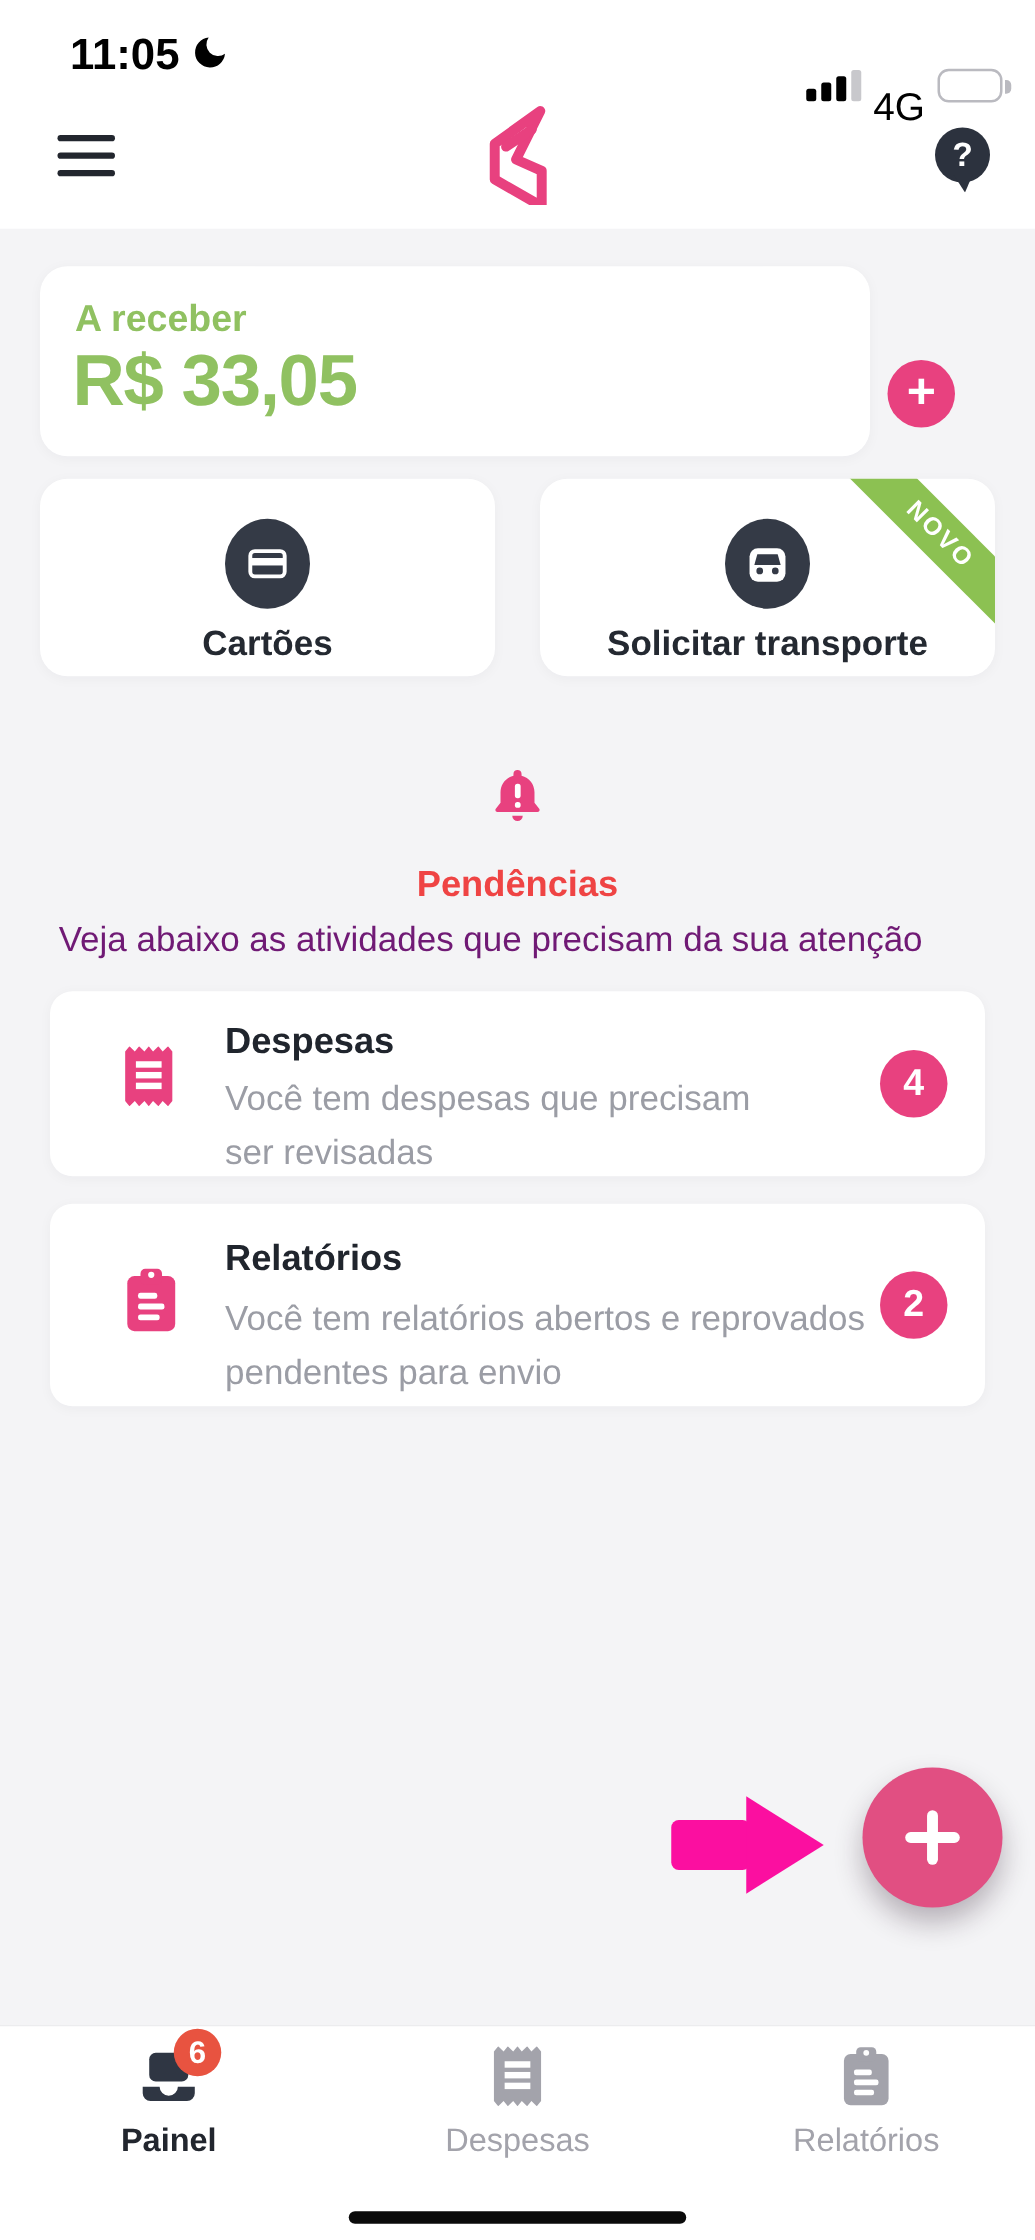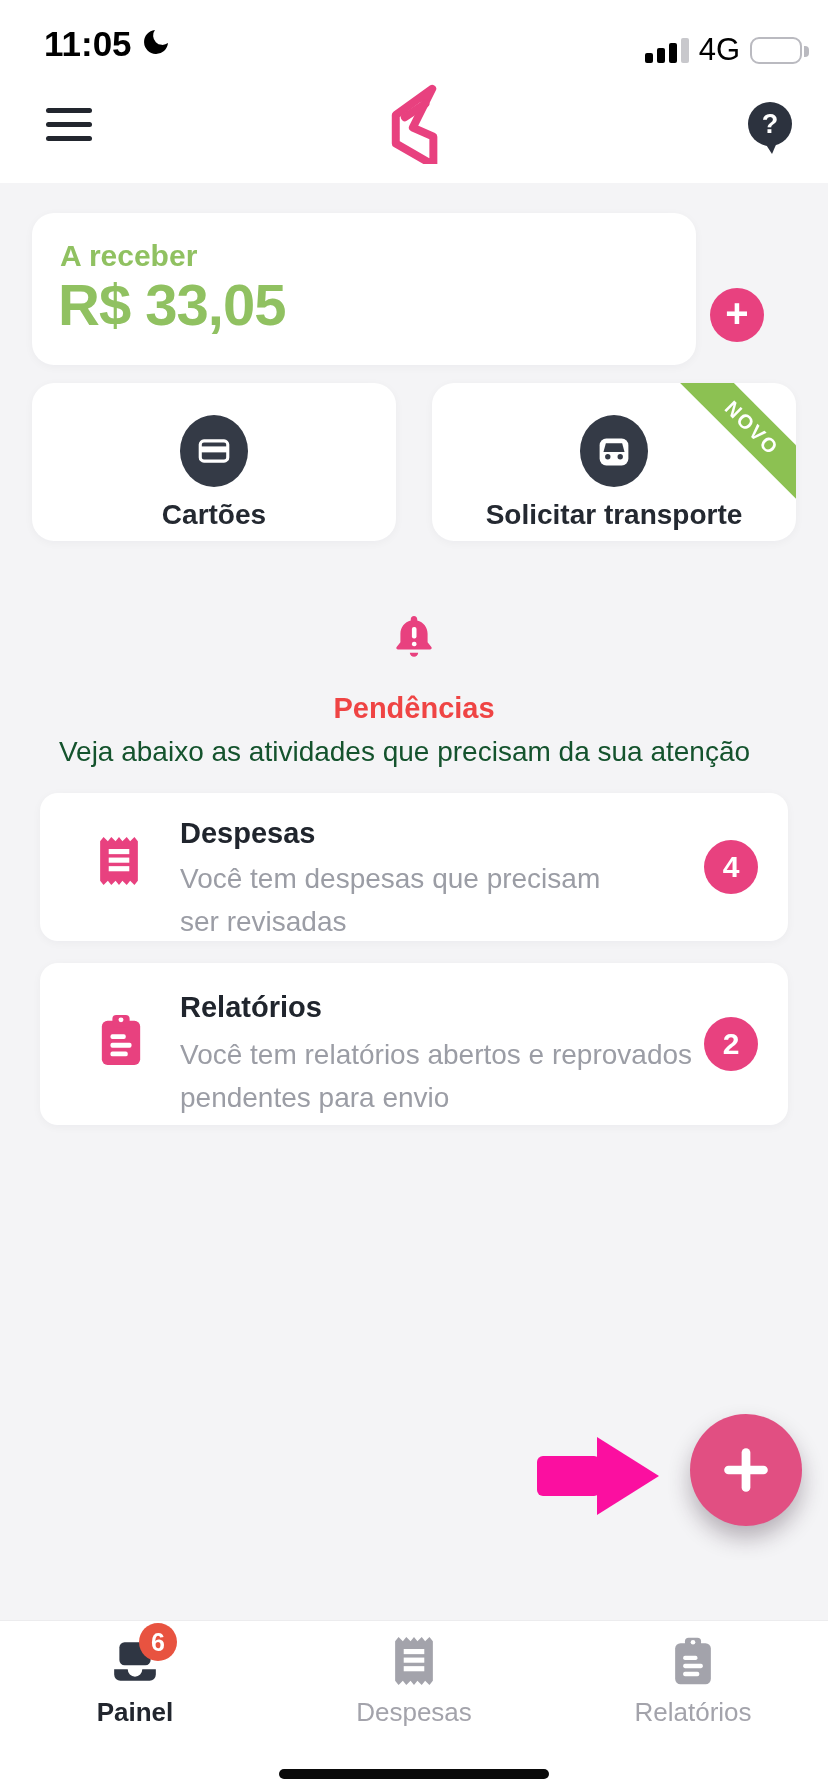--- a/index.html
+++ b/index.html
@@ -1,28 +1,28 @@
 <!DOCTYPE html>
 <html><head>
 <meta charset="utf-8">
 <style>
   html,body{margin:0;padding:0;background:#fff;}
   .phone{position:relative;width:828px;height:1792px;background:#ffffff;overflow:hidden;
          font-family:"Liberation Sans", sans-serif;-webkit-font-smoothing:antialiased;}
   .content-bg{position:absolute;left:0;top:183px;width:828px;height:1437px;background:#f4f4f6;}
 
   
-  .status-left{position:absolute;left:44px;top:24px;display:flex;align-items:center;gap:8px;z-index:5;justify-content:flex-end;}
+  .status-left{position:absolute;left:56px;top:24px;display:flex;align-items:center;gap:8px;z-index:5;justify-content:flex-end;}
   .time{font-size:35px;font-weight:700;color:#000;}
   .status-right{position:absolute;right:26px;top:32px;display:flex;align-items:center;gap:10px;z-index:5;}
   .signal{display:flex;align-items:flex-end;gap:4px;height:26px;}
   .signal i{display:block;width:8px;border-radius:2px;background:#000;}
   .signal .b1{height:10px}.signal .b2{height:15px}.signal .b3{height:20px}
   .signal .b4{height:25px;background:#c8c8cc}
-  .net{font-size:31px;color:#000;}
+  .net{font-size:31px;color:#000;margin-top:36px;}
   .battery{position:relative;width:52px;height:27px;border:2.5px solid #babac0;border-radius:9px;box-sizing:border-box;padding:3px;}
   .battery-fill{width:72%;height:100%;background:#f6d154;border-radius:4px;}
   .battery-nub{position:absolute;right:-9px;top:7px;width:5px;height:11px;background:#babac0;border-radius:0 4px 4px 0;}
 
   
   .hamburger{position:absolute;left:46px;top:108px;width:46px;display:flex;flex-direction:column;gap:9px;cursor:pointer;}
   .hamburger span{height:5px;background:#22262e;border-radius:3px;}
   .logo{position:absolute;left:382px;top:82px;width:64px;height:82px;}
   .help{position:absolute;left:748px;top:102px;width:44px;height:56px;cursor:pointer;}
   .help-circle{width:44px;height:44px;background:#2c323e;border-radius:50%;color:#fff;display:flex;
@@ -46,21 +46,21 @@
   .qa-circle{position:absolute;left:148px;top:32px;width:68px;height:72px;border-radius:50%;background:#343a46;
              display:flex;align-items:center;justify-content:center;}
   .qa-label{position:absolute;left:0;top:116px;width:100%;text-align:center;font-size:28px;font-weight:600;color:#242931;}
   .ribbon-wrap{position:absolute;top:0;right:0;width:122px;height:122px;overflow:hidden;border-top-right-radius:22px;}
   .ribbon{position:absolute;top:26px;right:-54px;width:196px;height:38px;background:#8cc152;transform:rotate(45deg);
           color:#fff;font-size:20px;font-weight:700;letter-spacing:2px;display:flex;align-items:center;justify-content:center;}
 
   
   .bell{position:absolute;left:391px;top:612px;width:46px;height:52px;}
   .pend-title{position:absolute;left:0;top:692px;width:828px;text-align:center;font-size:29px;font-weight:600;color:#ef4444;}
-  .pend-sub{position:absolute;left:0;top:736px;width:785px;text-align:center;font-size:28px;color:#14532d;padding-left:12px;}
+  .pend-sub{position:absolute;left:0;top:736px;width:785px;text-align:center;font-size:28px;color:#701a75;}
 
   .pend-card{position:absolute;left:40px;width:748px;background:#fff;border-radius:18px;
              box-shadow:0 2px 10px rgba(30,30,40,.04);cursor:pointer;}
   .pend-card.despesas{top:793px;height:148px;}
   .pend-card.relatorios{top:963px;height:162px;}
   .pend-icon{position:absolute;left:58px;}
   .despesas .pend-icon{top:44px;}
   .relatorios .pend-icon{top:50px;}
   .pend-title-row{position:absolute;left:140px;font-size:29px;font-weight:600;color:#20252d;}
   .despesas .pend-title-row{top:24px;}

